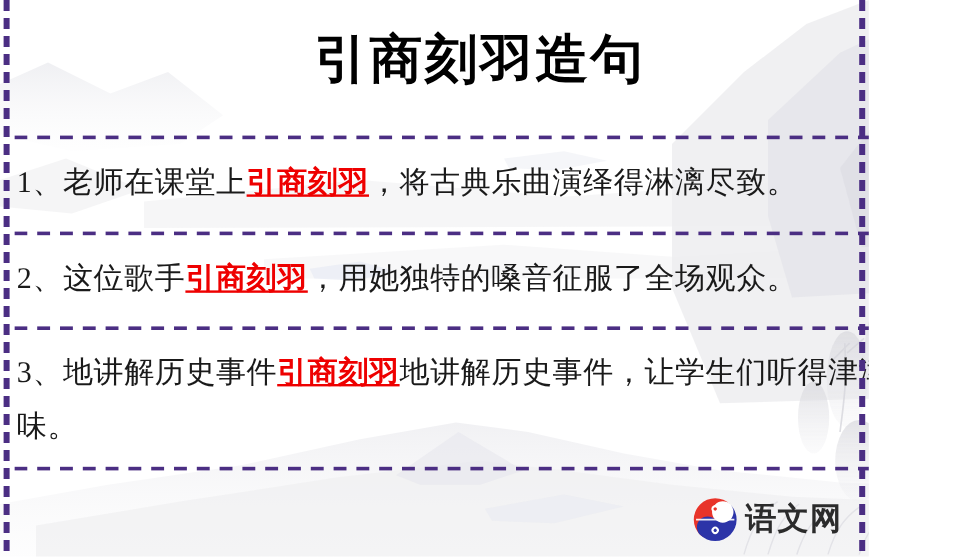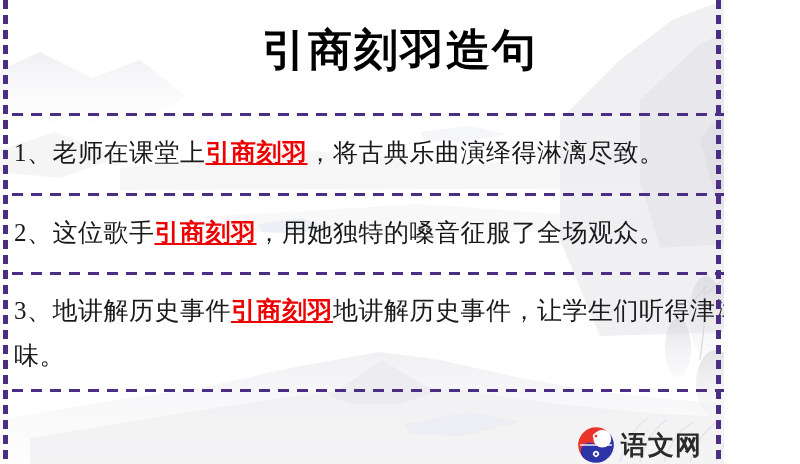--- a/index.html
+++ b/index.html
@@ -99,21 +99,21 @@
   .sentence .idiom {
     color: #ee0000;
     font-weight: 700;
     text-decoration: underline;
   }
 
   
   .logo {
     position: absolute;
     right: 22px;
-    bottom: 0;
+    bottom: 12px;
     z-index: 5;
     display: flex;
     align-items: center;
     gap: 6px;
   }
   .logo-mark { width: 38px; height: 38px; display: block; }
   .logo-text {
     font-family: "DejaVu Sans", "Liberation Sans", sans-serif;
     font-weight: 700;
     font-size: 26px;

